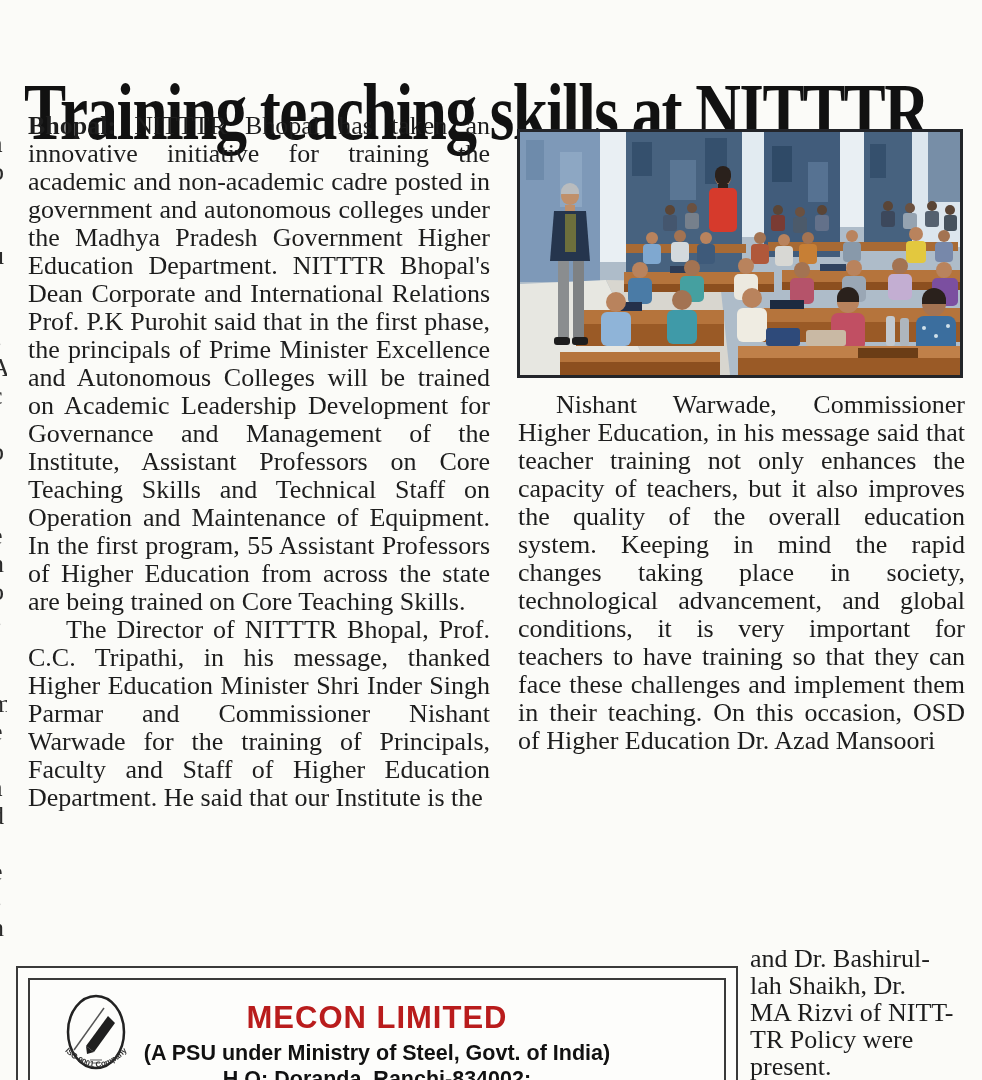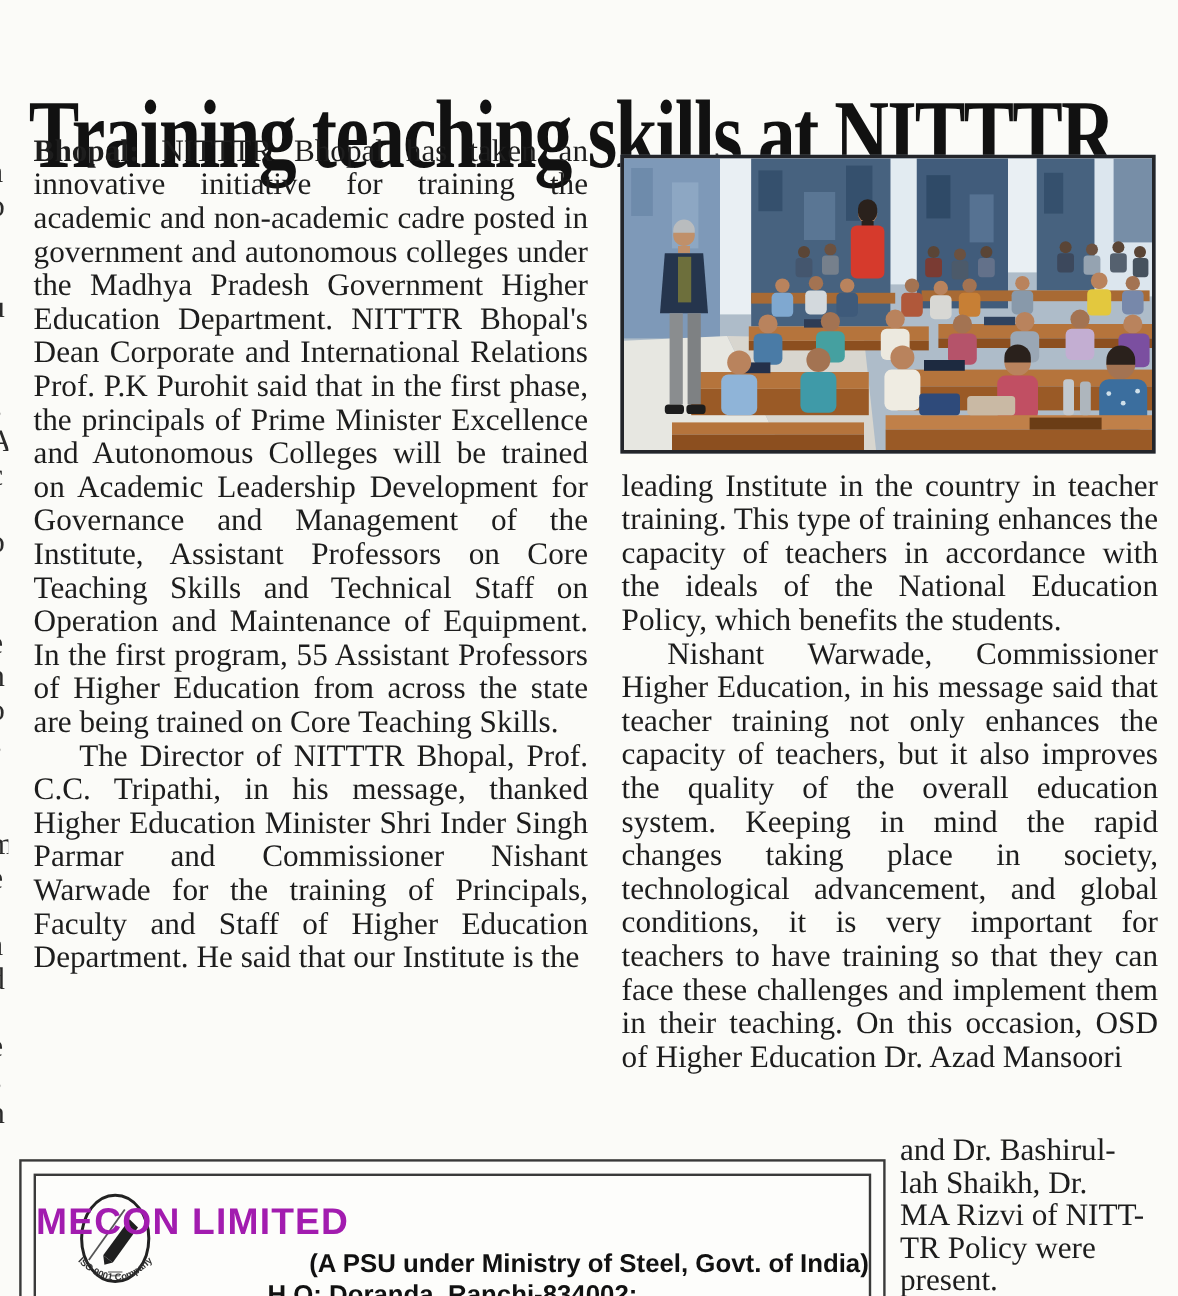--- a/index.html
+++ b/index.html
@@ -17,24 +17,24 @@
   #photo-frame{left:517px;top:129px;width:446px;height:249px;border:3px solid #23252a;
                box-sizing:border-box;background:#b9c6d2;}
   #photo-frame svg{display:block;width:100%;height:100%;}
   #col-right{left:518px;top:391px;width:447px;}
   #col-narrow{left:750px;top:945px;width:216px;white-space:pre-line;line-height:27px;}
   #edge-strip{left:0;top:46px;width:7px;height:920px;overflow:hidden;}
   #edge-strip div{margin-left:-9px;font-size:26px;line-height:28px;color:#2b2b2b;white-space:pre-line;}
   
   #ad-box{left:16px;top:966px;width:722px;height:130px;border:2px solid #3a3a3a;background:#fdfdfb;box-sizing:border-box;}
   #ad-inner{position:absolute;left:10px;top:10px;right:10px;height:120px;border:2px solid #3a3a3a;}
-  #ad-title{position:absolute;left:0;right:0;top:20px;
+  #ad-title{position:absolute;left:0;right:0;top:20px;text-align:center;
             font-family:"Liberation Sans", sans-serif;font-weight:bold;font-size:31px;
-            letter-spacing:1px;color:#a21caf;}
-  #ad-line1{position:absolute;left:0;right:0;top:61px;text-align:right;
+            letter-spacing:1px;color:#b91c1c;}
+  #ad-line1{position:absolute;left:0;right:0;top:61px;text-align:center;
             font-family:"Liberation Sans", sans-serif;font-weight:bold;font-size:21.5px;color:#111;}
   #ad-line2{position:absolute;left:0;right:0;top:87px;text-align:center;
             font-family:"Liberation Sans", sans-serif;font-weight:bold;font-size:21.5px;color:#111;}
   #ad-logo{position:absolute;left:24px;top:8px;width:84px;height:96px;}
 </style>
 </head>
 <body>
 
 <div id="edge-strip" class="abs">
   <div>I
@@ -291,21 +291,20 @@
       <rect x="45" y="82" width="11" height="38" fill="#6d6f3c"></rect>
       <rect x="38" y="129" width="11" height="76" fill="#8a8d8f"></rect>
       <rect x="53" y="129" width="11" height="76" fill="#7e8183"></rect>
       <rect x="34" y="205" width="16" height="8" rx="3" fill="#1d1d1d"></rect>
       <rect x="52" y="205" width="16" height="8" rx="3" fill="#1d1d1d"></rect>
     </g>
   </svg>
 </figure>
 
 <div id="col-right" class="abs body-text">
-  <p>leading Institute in the country in teacher training. This type of training enhances the capacity of teachers in accordance with the ideals of the National Education Policy, which benefits the students.</p>
   <p class="indent">Nishant Warwade, Commissioner Higher Education, in his message said that teacher training not only enhances the capacity of teachers, but it also improves the quality of the overall education system. Keeping in mind the rapid changes taking place in society, technological advancement, and global conditions, it is very important for teachers to have training so that they can face these challenges and implement them in their teaching. On this occasion, OSD of Higher Education Dr. Azad Mansoori</p>
 </div>
 
 <div id="col-narrow" class="abs body-text">and Dr. Bashirul-
 lah Shaikh, Dr.
 MA Rizvi of NITT-
 TR Policy were
 present.</div>
 
 <div id="ad-box" class="abs">

